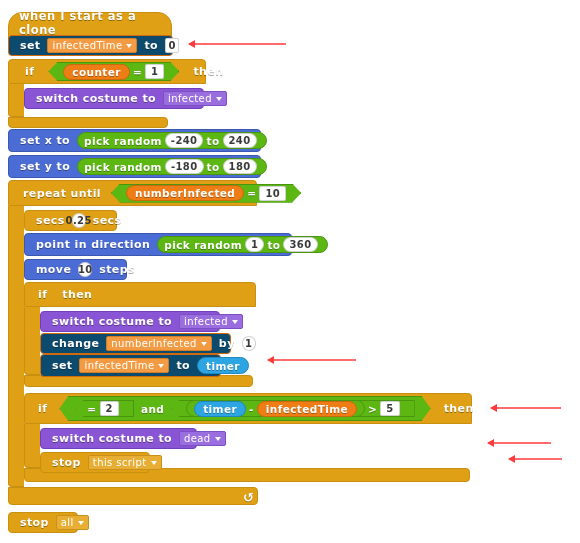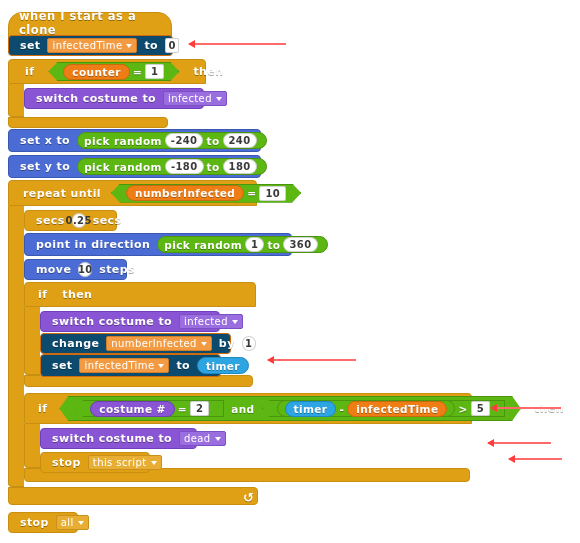--- a/index.html
+++ b/index.html
@@ -211,21 +211,20 @@
     <span class="dd v">infectedTime</span>
     <span class="lbl">to</span>
     <span class="rep sensr" style="height:17px;">timer</span>
   </div>
 
   <div class="c-top" style="left:24px;top:393px;width:448px;height:31px;">
     <div class="blk ctl" style="left:0;top:0;width:100%;height:100%;border:none;background:transparent;padding-left:9px;">
       <span class="lbl">if</span>
       <span class="hex wide" style="margin-left:8px;height:25px;padding:0 13px;">
         <span class="hex inner" style="background:#5CB712;border-color:#4A9410;">
-          <span class="rep lookr">costume #</span>
           <span>=</span>
           <span class="num sq">2</span>
         </span>
         <span style="margin:0 5px;">and</span>
         <span class="hex inner" style="background:#5CB712;border-color:#4A9410;">
           <span class="rep" style="background:#5CB712;border:1px solid #4A9410;height:17px;padding:0 4px;">
             <span class="rep sensr">timer</span>
             <span>-</span>
             <span class="rep varr">infectedTime</span>
           </span>

